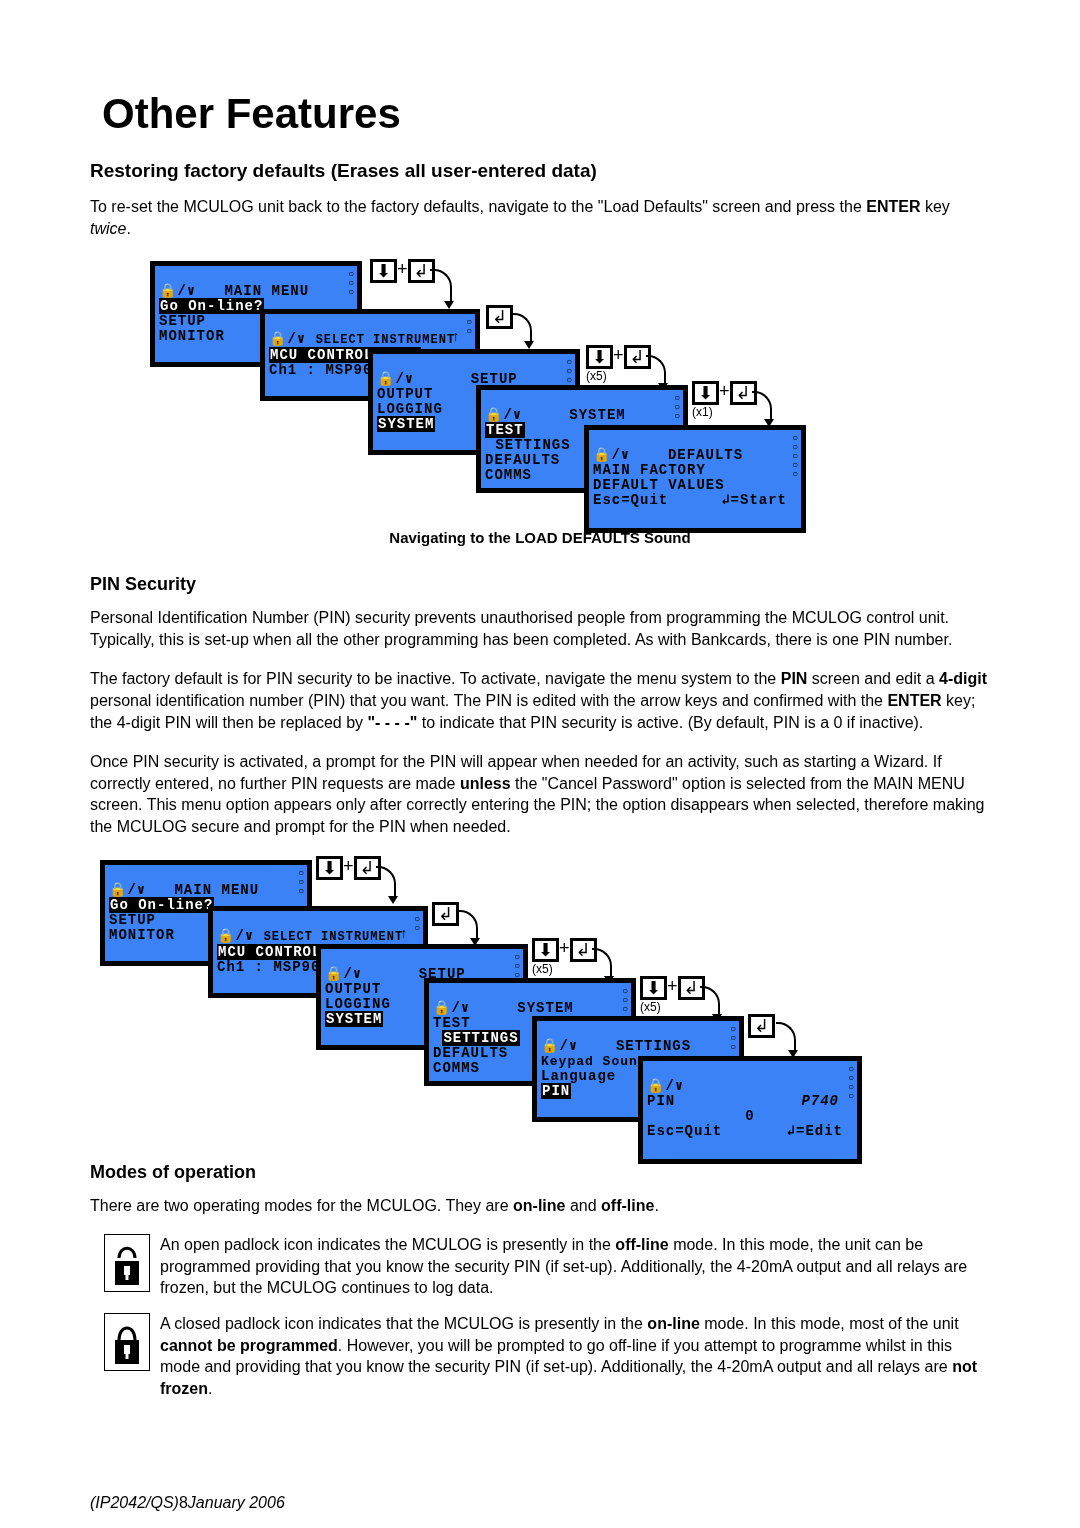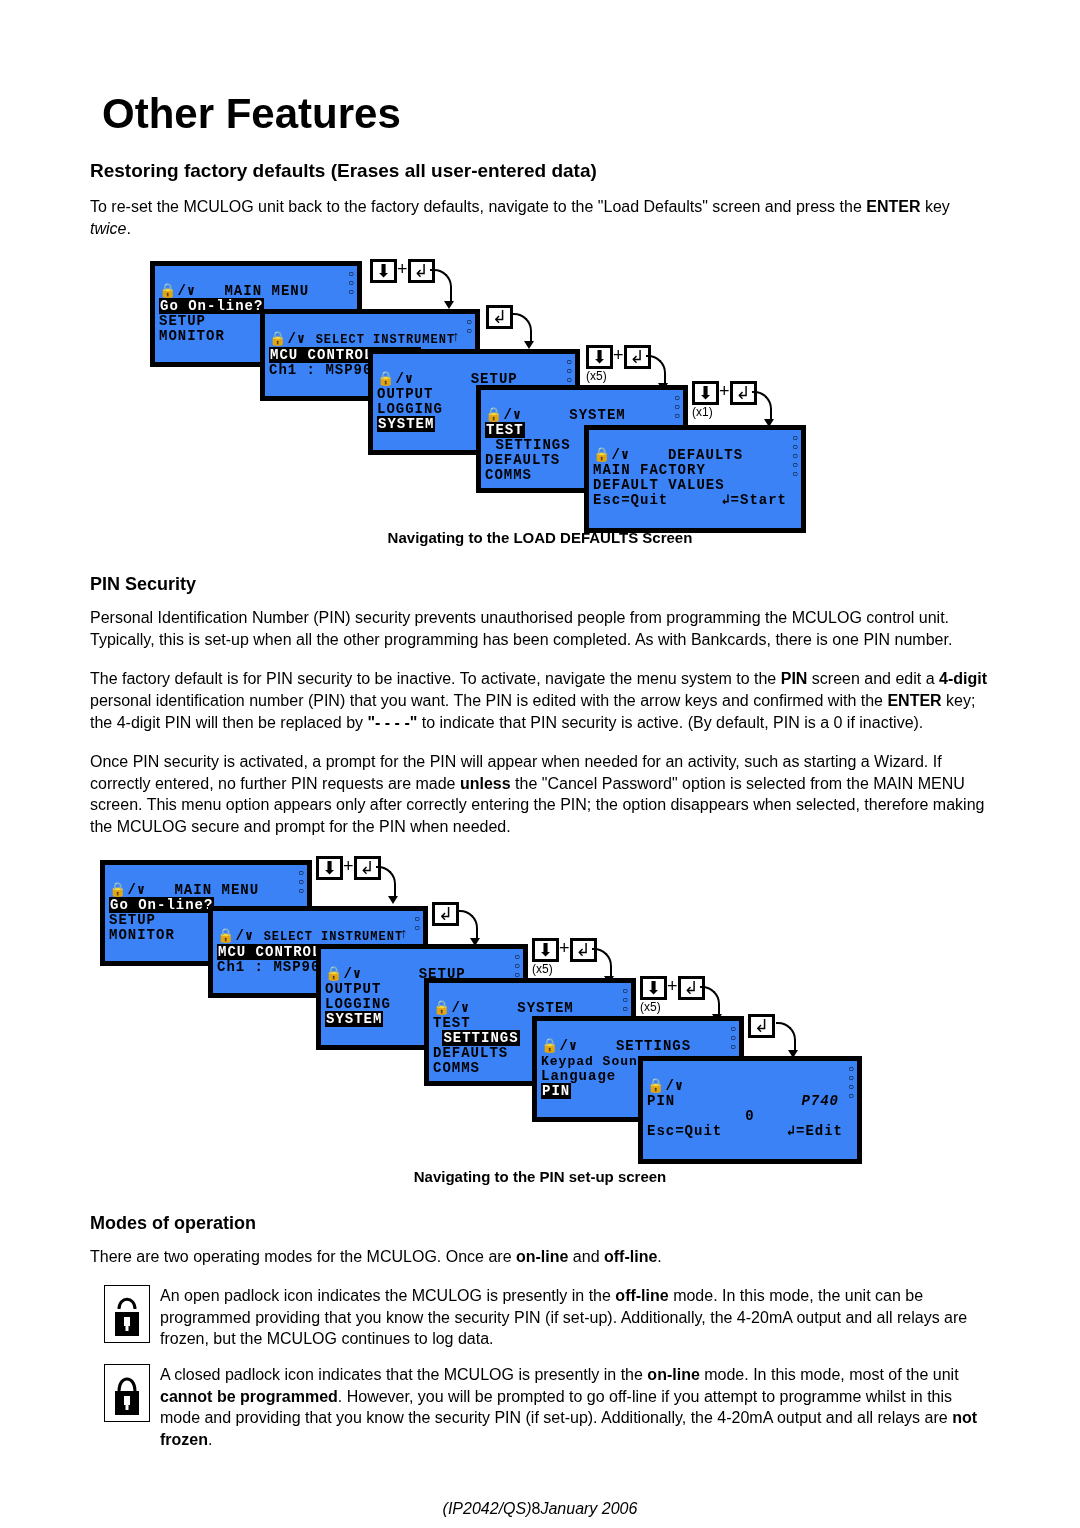--- a/index.html
+++ b/index.html
@@ -122,23 +122,23 @@
     flex-shrink: 0;
     margin-left: 14px;
   }
   .lock-box svg { display:block; }
   .mode-text {
     font-size: 16px;
     line-height: 1.35;
   }
   .footer {
     display: flex;
-    justify-content: center;
+    justify-content: flex-start;
     font-size: 16px;
-    margin-top: 50px;
+    margin-top: 95px;
   }
 </style>
 </head>
 <body>
 
 <div class="page">
   <h1>Other Features</h1>
 
   <h2>Restoring factory defaults (Erases all user-entered data)</h2>
   <p>
@@ -197,21 +197,21 @@
 
     <div class="lcd lcd-font" style="left:434px;top:168px;width:204px;height:62px;">
       <span>🔒/∨&nbsp;&nbsp;&nbsp;&nbsp;</span><span>DEFAULTS</span>
       <span class="dots" style="top:4px;">○<br>○<br>○<br>○<br>○</span><br>
       <span>MAIN FACTORY</span><br>
       <span>DEFAULT VALUES</span><br>
       <span>Esc=Quit</span><span style="float:right;padding-right:10px;">↲=Start</span>
     </div>
   </div>
 
-  <div class="cap">Navigating to the LOAD DEFAULTS Screen</div>
+  <div class="cap">Navigating to the LOAD DEFAULTS Sound</div>
 
   <h3>PIN Security</h3>
   <p>Personal Identification Number (PIN) security prevents unauthorised people from programming the MCULOG control unit. Typically, this is set-up when all the other programming has been completed.  As with Bankcards, there is one PIN number.</p>
   <p>
     <span>The factory default is for PIN security to be inactive.  To activate, navigate the menu system to the </span><b>PIN</b><span> screen and edit a </span><b>4-digit</b><span> personal identification number (PIN) that you want.  The PIN is edited with the arrow keys and confirmed with the </span><b>ENTER</b><span> key; the 4-digit PIN will then be replaced by </span><b>"- - - -"</b><span> to indicate that PIN security is active.  (By default, PIN is a 0 if inactive).</span>
   </p>
   <p>
     <span>Once PIN security is activated, a prompt for the PIN will appear when needed for an activity, such as starting a Wizard.  If correctly entered, no further PIN requests are made </span><b>unless</b><span> the "Cancel Password" option is selected from the MAIN MENU screen.  This menu option appears only after correctly entering the PIN; the option disappears when selected, therefore making the MCULOG secure and prompt for the PIN when needed.</span>
   </p>
 
@@ -276,25 +276,24 @@
 
     <div class="lcd lcd-font" style="left:538px;top:200px;width:206px;height:62px;">
       <span>🔒/∨</span>
       <span class="dots" style="top:4px;">○<br>○<br>○<br>○</span><br>
       <span>PIN</span><span style="float:right;padding-right:14px;font-style:italic;">P740</span><br>
       <span style="display:block;text-align:center;">0</span>
       <span>Esc=Quit</span><span style="float:right;padding-right:10px;">↲=Edit</span>
     </div>
   </div>
 
-  <div class="cap">Navigating to the PIN set-up screen</div>
 
   <h3>Modes of operation</h3>
   <p>
-    <span>There are two operating modes for the MCULOG.  Once are </span><b>on-line</b><span> and </span><b>off-line</b><span>.</span>
+    <span>There are two operating modes for the MCULOG.  They are </span><b>on-line</b><span> and </span><b>off-line</b><span>.</span>
   </p>
 
   <div class="mode-row">
     <div class="lock-box">
       <svg viewBox="0 0 44 56" width="44" height="56">
         <path d="M30 23 C30 10 14 10 14 23" fill="none" stroke="#000" stroke-width="3"></path>
         <rect x="10" y="26" width="24" height="24" fill="#000"></rect>
         <rect x="19" y="31" width="6" height="9" fill="#fff"></rect>
         <rect x="20.5" y="38" width="3" height="7" fill="#fff"></rect>
       </svg>

